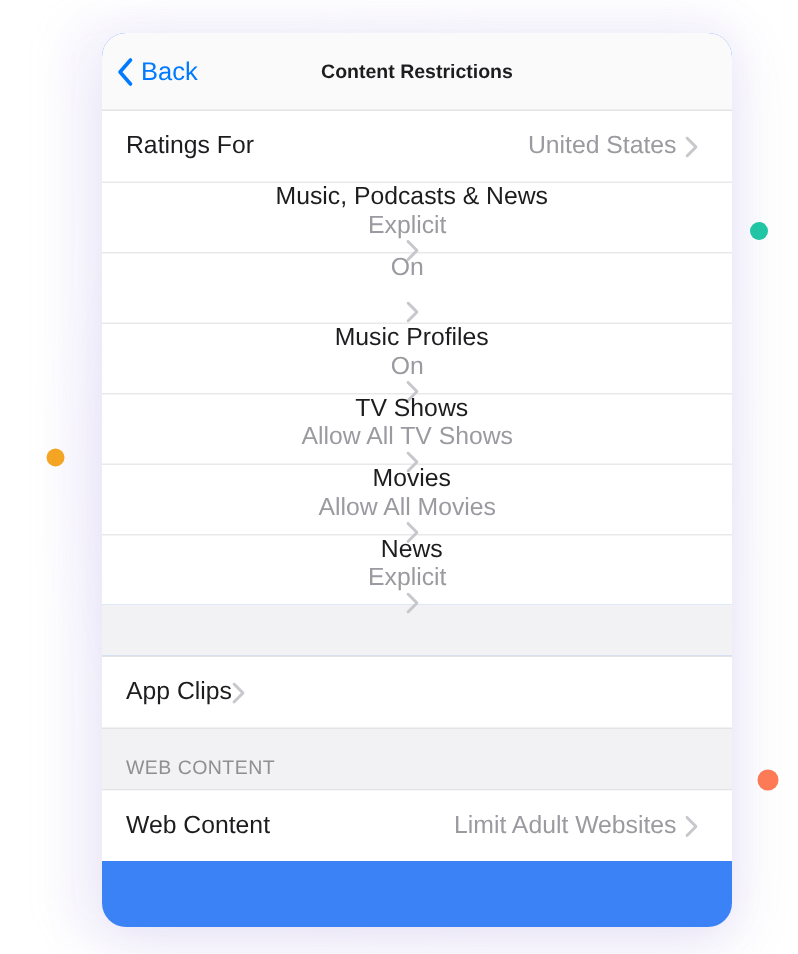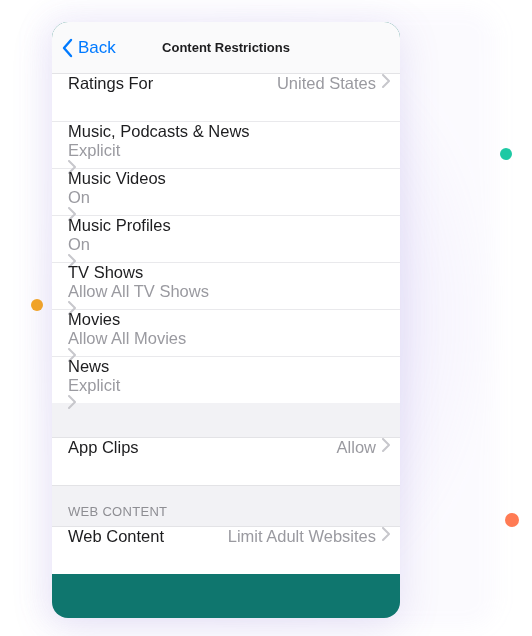--- a/index.html
+++ b/index.html
@@ -21,24 +21,24 @@
       background: radial-gradient(ellipse at 50% 50%, rgba(180,160,240,0.28), rgba(180,160,240,0.05) 70%);
       filter: blur(10px);
     }
     .dot { position: absolute; border-radius: 50%; }
     .dot-orange { width: 12px; height: 12px; background: #f5a623; left: 31px; top: 299px; }
     .dot-teal { width: 12px; height: 12px; background: #1ec9a4; right: 20px; top: 148px; }
     .dot-coral { width: 14px; height: 14px; background: #ff7b54; right: 13px; top: 513px; }
     .device {
       position: absolute;
       top: 22px;
-      left: 52px;
-      width: 348px;
+      left: 68px;
+      width: 420px;
       height: 596px;
-      background: #0f766e;
+      background: #3b82f6;
       border-radius: 16px;
       overflow: hidden;
       box-shadow: 0 8px 40px rgba(120,100,200,0.18);
     }
     .navbar {
       height: 52px;
       display: flex;
       align-items: center;
       position: relative;
       border-bottom: 1px solid #e3e3e6;
@@ -67,23 +67,23 @@
       font-size: 13px;
       letter-spacing: 0.3px;
       color: #8e8e93;
       text-transform: uppercase;
       padding: 18px 16px 7px 16px;
       background: #f2f2f5;
     }
     .spacer { height: 34px; background: #f2f2f5; }
     .row {
       display: flex;
-      align-items: flex-start;
+      align-items: center;
       height: 47px;
-      padding: 0 10px 0 16px;
+      padding: 0 23px 0 16px;
       cursor: pointer;
       background: #fff;
     }
     .row + .row { border-top: 1px solid #e9e9ec; flex-direction: column; }
     .row .label {
       font-size: 16.5px;
       color: #1d1d1f;
       flex: 0 0 auto;
     }
     .row .value {
@@ -133,21 +133,20 @@
     <div class="row">
       <span class="label">Music, Podcasts &amp; News</span>
       <span class="value">Explicit</span>
       <span class="disc">
           <svg width="8" height="14" viewBox="0 0 8 14">
             <path d="M1 1 L7 7 L1 13" fill="none" stroke-width="2" stroke-linecap="round" stroke-linejoin="round"></path>
           </svg>
         </span>
     </div>
     <div class="row">
-      <span class="label">Music Videos</span>
       <span class="value">On</span>
       <span class="disc">
           <svg width="8" height="14" viewBox="0 0 8 14">
             <path d="M1 1 L7 7 L1 13" fill="none" stroke-width="2" stroke-linecap="round" stroke-linejoin="round"></path>
           </svg>
         </span>
     </div>
     <div class="row">
       <span class="label">Music Profiles</span>
       <span class="value">On</span>
@@ -185,21 +184,20 @@
         </span>
     </div>
   </div>
 
   <div class="spacer"></div>
 
   <div class="group">
     <div class="group-divider"></div>
     <div class="row">
       <span class="label">App Clips</span>
-      <span class="value">Allow</span>
       <span class="disc">
           <svg width="8" height="14" viewBox="0 0 8 14">
             <path d="M1 1 L7 7 L1 13" fill="none" stroke-width="2" stroke-linecap="round" stroke-linejoin="round"></path>
           </svg>
         </span>
     </div>
     <div class="group-divider"></div>
   </div>
 
   <div class="group-header">WEB CONTENT</div>

